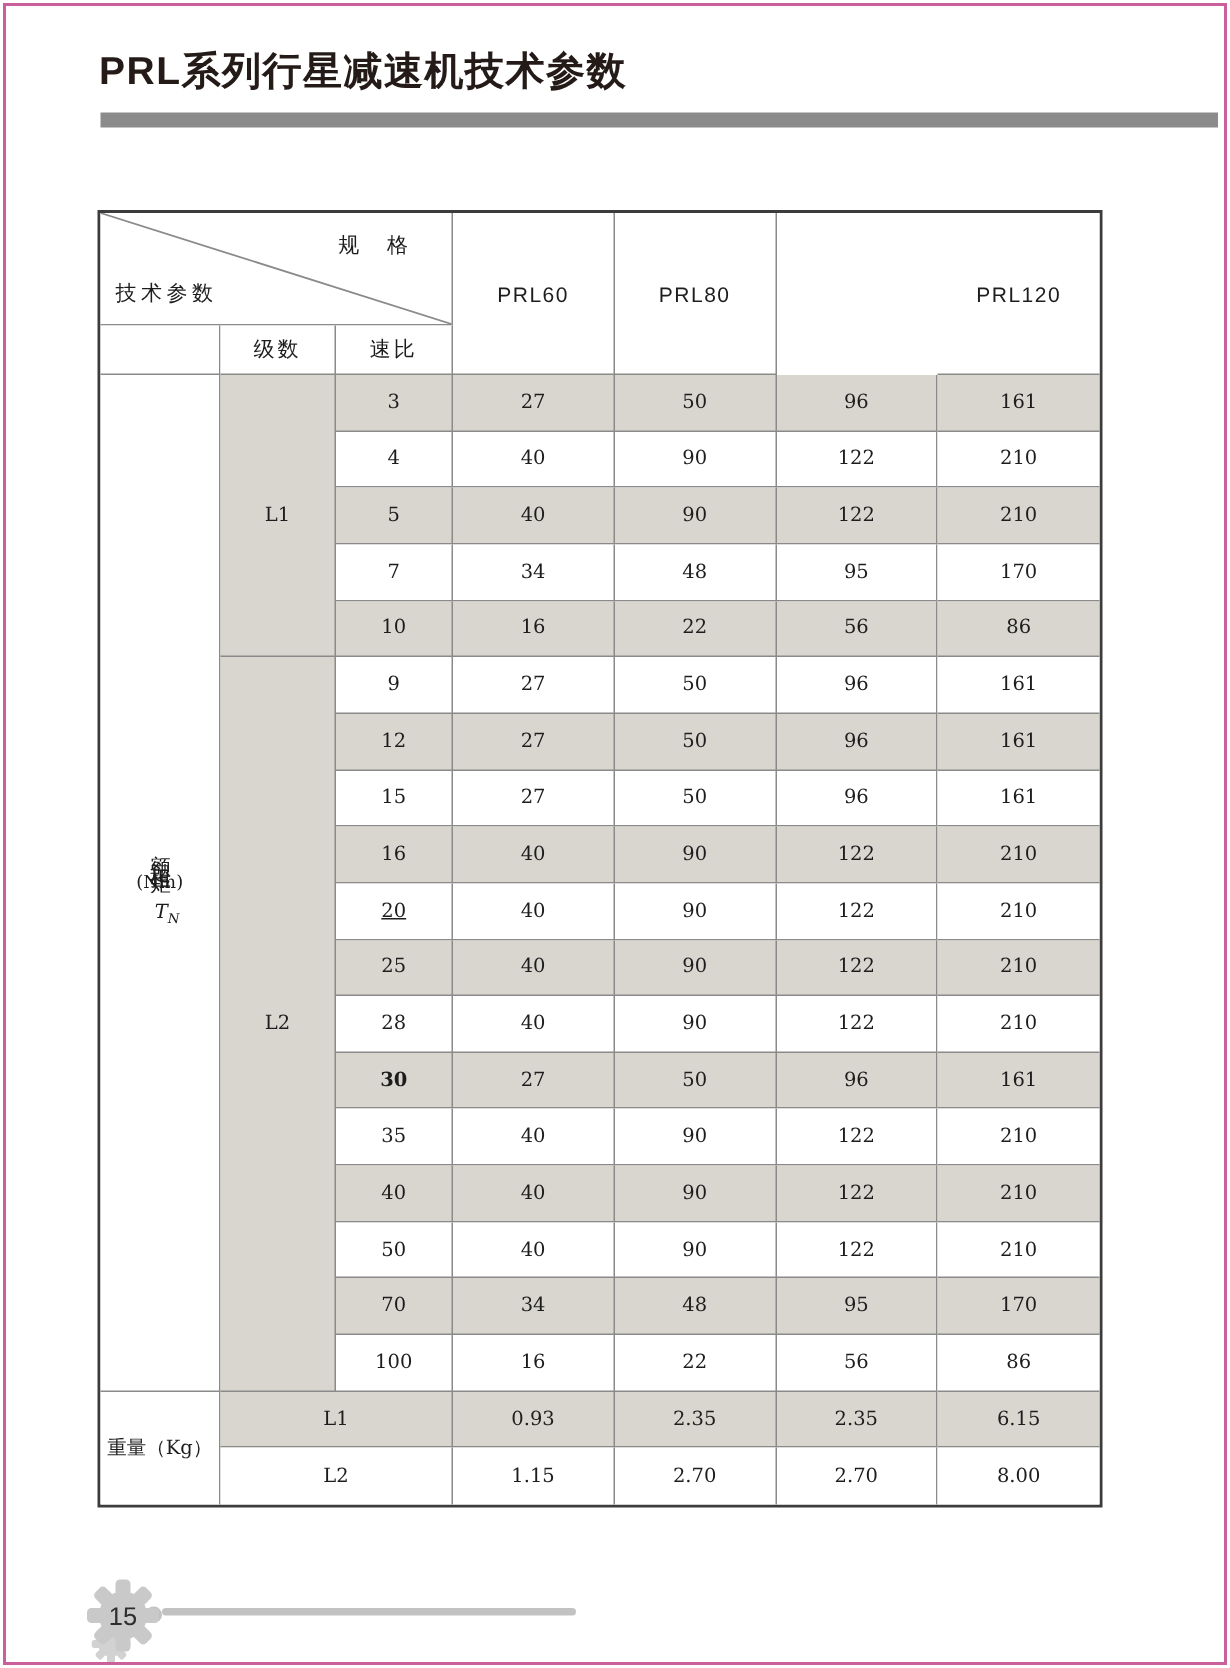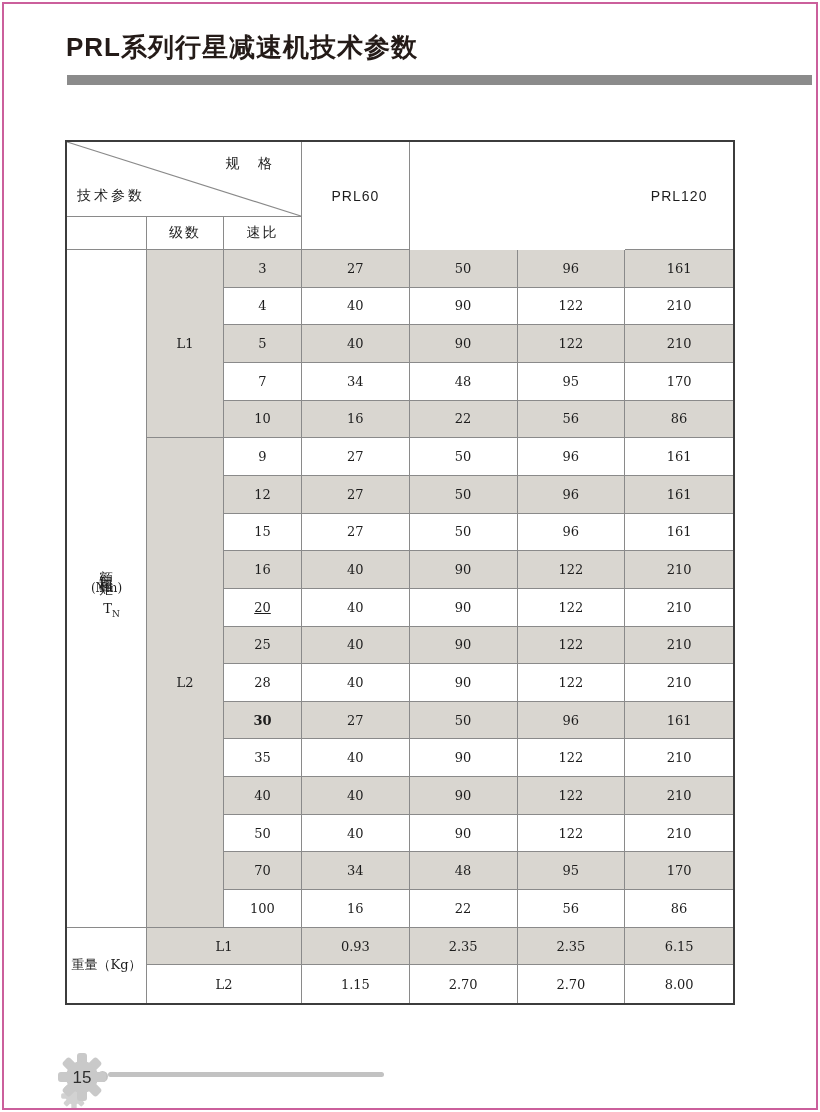--- a/index.html
+++ b/index.html
@@ -27,21 +27,21 @@
   .corner svg{position:absolute;inset:0;width:100%;height:100%;}
   .corner .spec{position:absolute;top:13px;right:22px;font-size:14px;letter-spacing:7px;}
   .corner .tech{position:absolute;bottom:11px;left:10px;font-size:14px;letter-spacing:3px;}
 
   .colhdr{grid-row:1/3;font-family:"Liberation Sans",sans-serif;font-size:14px;letter-spacing:1px;}
   .zh{font-size:14px;letter-spacing:2px;}
 
   .torque{grid-column:1;grid-row:3/21;flex-direction:column;gap:6px;}
   .vtext{writing-mode:vertical-rl;text-orientation:upright;font-size:14px;letter-spacing:4px;}
   .unit{font-size:12px;}
-  .sym{font-size:13px;margin-left:10px;}
+  .sym{font-size:13px;font-style:italic;margin-left:10px;}
   .sym sub{font-size:9px;}
 
   .stageL1{grid-column:2;grid-row:3/8;}
   .stageL2{grid-column:2;grid-row:8/21;}
   .weightlbl{grid-column:1;grid-row:21/23;font-size:13px;}
 
   
   .gear-small{position:absolute;left:59px;top:1081px;z-index:1;}
   .gear-big{position:absolute;left:54px;top:1049px;z-index:2;}
   .gear-big text{font-family:"Liberation Sans",sans-serif;font-size:17px;fill:#2e2e2e;}
@@ -63,20 +63,21 @@
 
     <div class="cell corner">
       <svg viewBox="0 0 235 75" preserveAspectRatio="none">
         <line x1="0" y1="0" x2="235" y2="75" stroke="#8a8a8a" stroke-width="1.2"></line>
       </svg>
       <span class="spec">规 格</span>
       <span class="tech">技术参数</span>
     </div>
 
     <div class="cell colhdr" style="grid-column:4">PRL60</div>
+    <div class="cell colhdr" style="grid-column:5">PRL80</div>
     <div class="cell colhdr bR0" style="grid-column:7">PRL120</div>
 
     <div class="cell" style="grid-column:1;grid-row:2"></div>
     <div class="cell zh" style="grid-column:2;grid-row:2">级数</div>
     <div class="cell zh" style="grid-column:3;grid-row:2">速比</div>
 
     <div class="cell torque">
       <span class="vtext">额定扭矩</span>
       <span class="unit">(Nm)</span>
       <span class="sym"><span>T</span><sub>N</sub></span>

